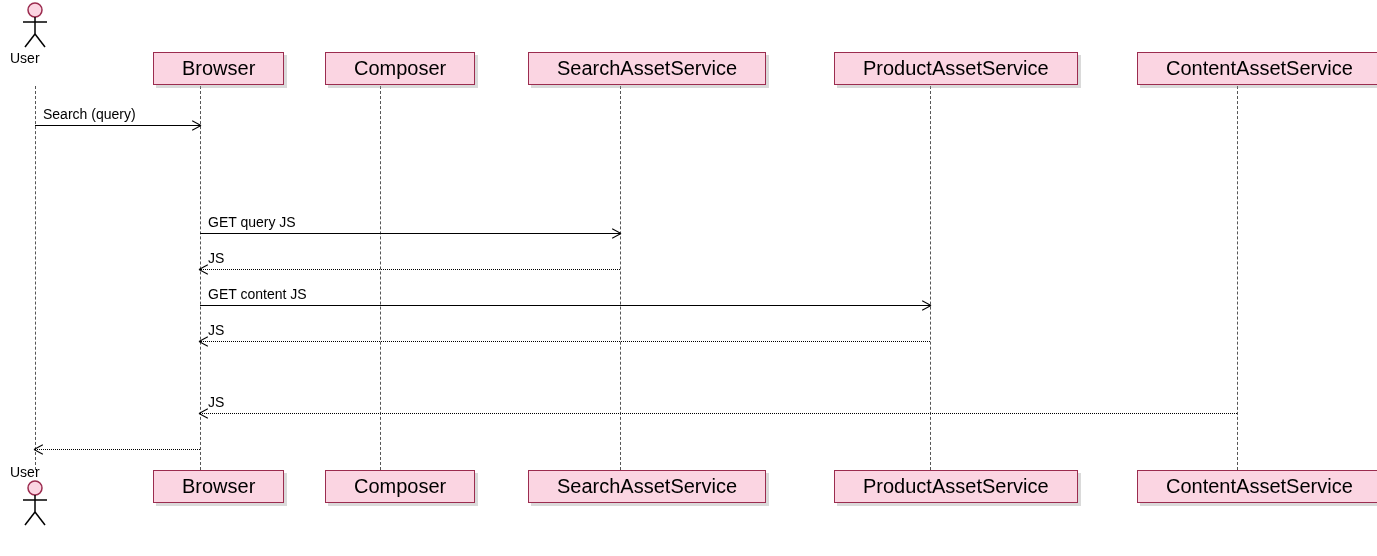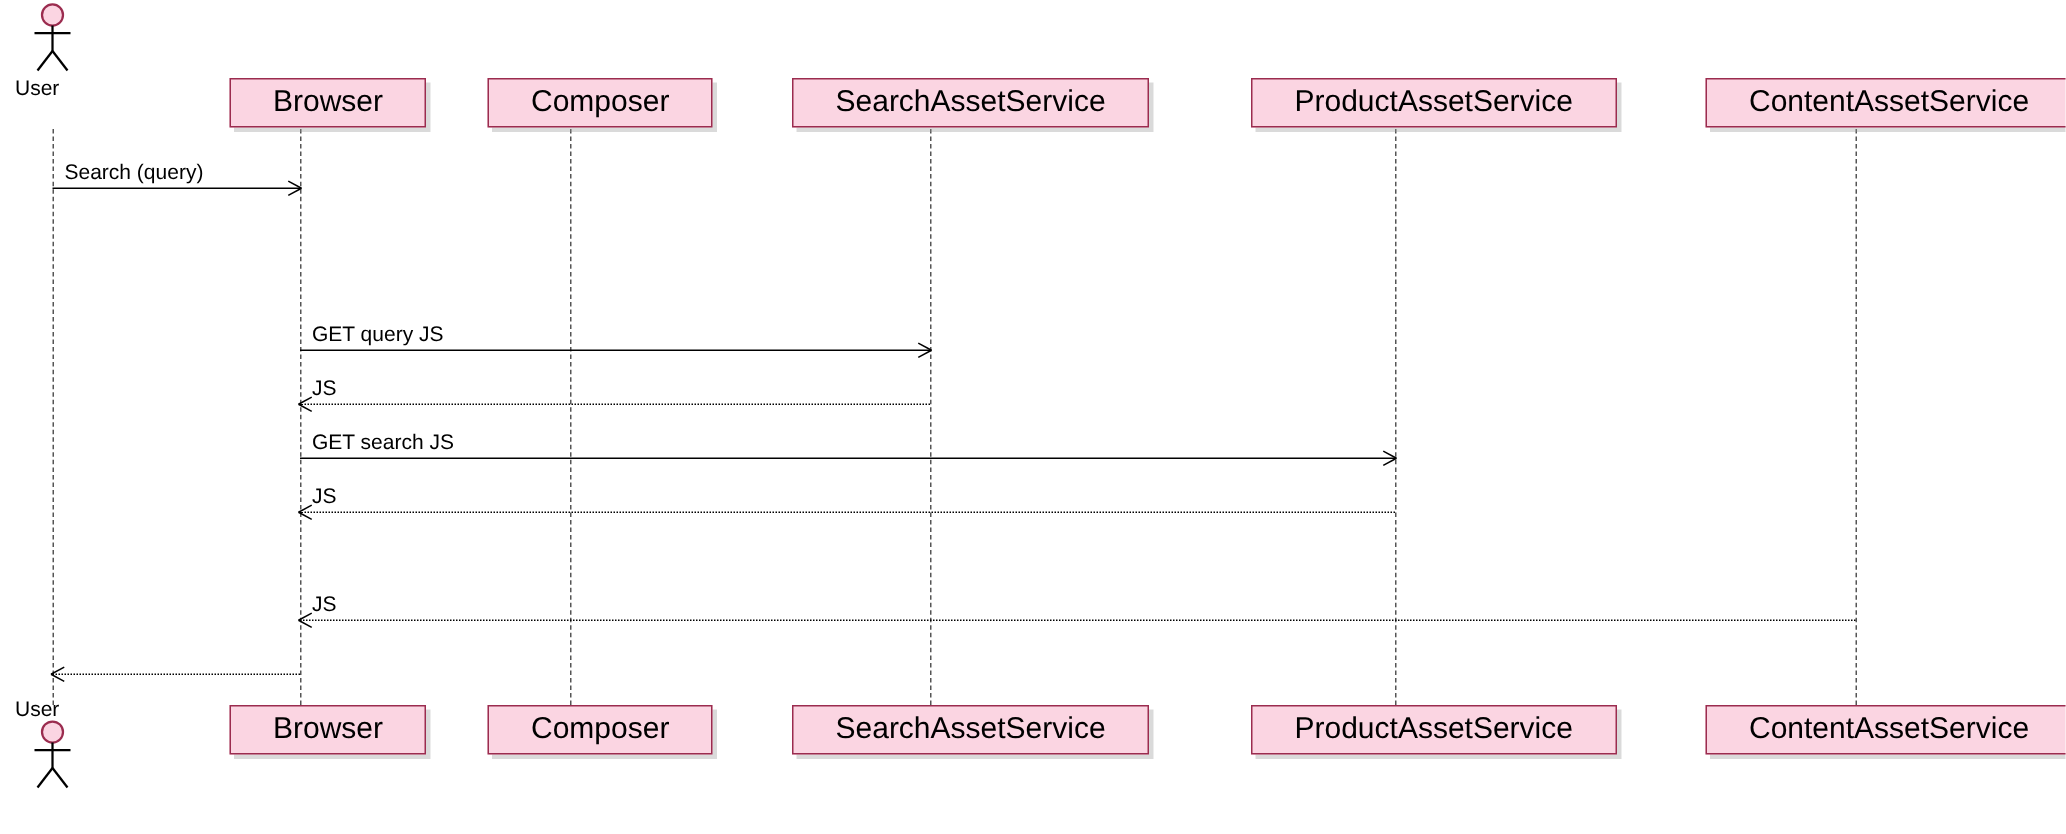--- a/index.html
+++ b/index.html
@@ -143,21 +143,21 @@
       <div class="label" style="left: 8px;">GET query JS</div>
       <div class="line solid-line"></div>
       <div class="arrow-head ah-right-open"></div>
     </div>
     <div class="msg" style="left: 200px; top: 252px; width: 420px;">
       <div class="label" style="left: 8px;">JS</div>
       <div class="line dotted-line"></div>
       <div class="arrow-head ah-left-open"></div>
     </div>
     <div class="msg" style="left: 200px; top: 288px; width: 730px;">
-      <div class="label" style="left: 8px;">GET search JS</div>
+      <div class="label" style="left: 8px;">GET content JS</div>
       <div class="line solid-line"></div>
       <div class="arrow-head ah-right-open"></div>
     </div>
     <div class="msg" style="left: 200px; top: 324px; width: 730px;">
       <div class="label" style="left: 8px;">JS</div>
       <div class="line dotted-line"></div>
       <div class="arrow-head ah-left-open"></div>
     </div>
     <div class="msg" style="left: 200px; top: 396px; width: 1037px;">
       <div class="label" style="left: 8px;">JS</div>

